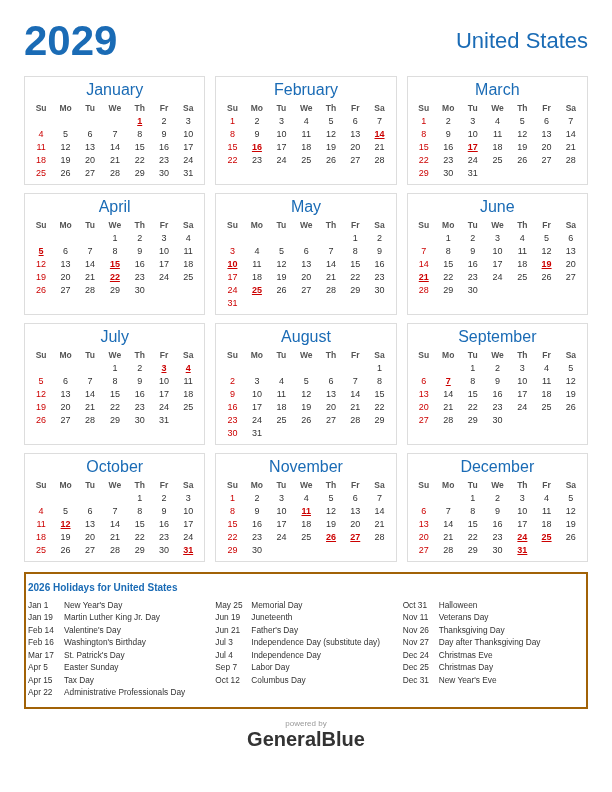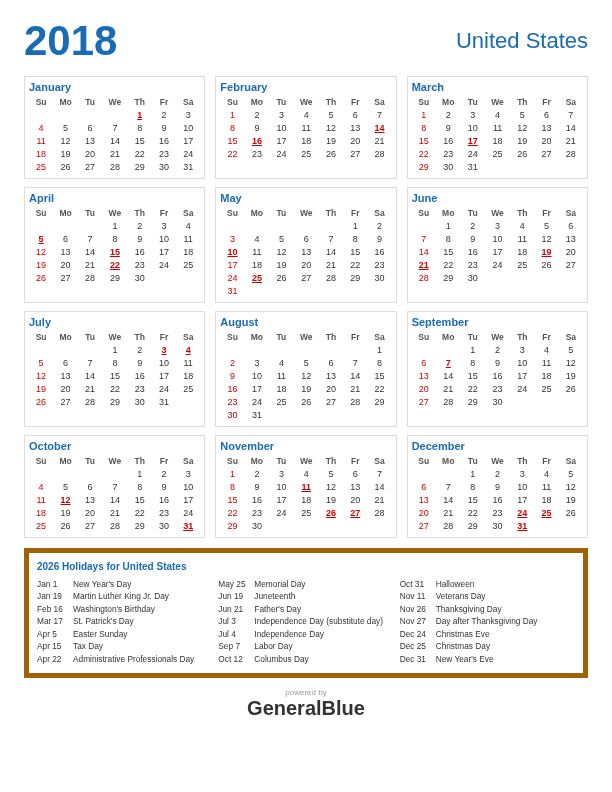--- a/index.html
+++ b/index.html
@@ -34,23 +34,24 @@
     .calendars-grid {
       display: grid;
       grid-template-columns: repeat(3, 1fr);
       gap: 8px 10px;
     }
     .month-block {
       border: 1px solid #ddd;
       padding: 4px 4px 5px;
     }
     .month-name {
+      text-align: center;
       color: #1a6bb5;
-      font-weight: bold;
-      font-size: 11px;
+      font-weight: normal;
+      font-size: 16px;
       margin-bottom: 3px;
     }
     .cal-table {
       width: 100%;
       border-collapse: collapse;
       font-size: 9px;
     }
     .cal-table th {
       text-align: center;
       color: #555;
@@ -62,22 +63,22 @@
       text-align: center;
       padding: 1.5px 1px;
       color: #333;
     }
     .cal-table td.sunday { color: #cc0000; }
     .cal-table td.holiday { color: #cc0000; font-weight: bold; text-decoration: underline; }
     .cal-table td.empty { color: transparent; }
 
     .holidays-section {
       margin-top: 10px;
-      border: 5px solid #a16207;
-      padding: 8px 8px;
+      border: 2px solid #a16207;
+      padding: 8px 2px;
     }
     .holidays-title {
       font-size: 10px;
       font-weight: bold;
       color: #1a6bb5;
       margin-bottom: 6px;
     }
     .holidays-grid {
       display: grid;
       grid-template-columns: repeat(3, 1fr);
@@ -111,21 +112,21 @@
     .footer-powered {
       font-size: 8px;
       color: #999;
       margin-bottom: 0;
     }
   </style>
 </head>
 <body>
 
 <div class="header">
-  <div class="year-title">2018</div>
+  <div class="year-title">2029</div>
   <div class="country-title">United States</div>
 </div>
 
 <div class="calendars-grid" id="calendars-grid">
 <div class="month-block">
       <div class="month-name">January</div>
       <table class="cal-table">
         <thead>
           <tr>
             <th>Su</th>
@@ -894,20 +895,24 @@
   <div class="holidays-title">2026 Holidays for United States</div>
   <div class="holidays-grid" id="holidays-grid">
   <div>
         <div class="holiday-item">
           <span class="holiday-date">Jan 1</span>
           <span class="holiday-name">New Year's Day</span>
         </div>
         <div class="holiday-item">
           <span class="holiday-date">Jan 19</span>
           <span class="holiday-name">Martin Luther King Jr. Day</span>
+        </div>
+        <div class="holiday-item">
+          <span class="holiday-date">Feb 14</span>
+          <span class="holiday-name">Valentine's Day</span>
         </div>
         <div class="holiday-item">
           <span class="holiday-date">Feb 16</span>
           <span class="holiday-name">Washington's Birthday</span>
         </div>
         <div class="holiday-item">
           <span class="holiday-date">Mar 17</span>
           <span class="holiday-name">St. Patrick's Day</span>
         </div>
         <div class="holiday-item">

